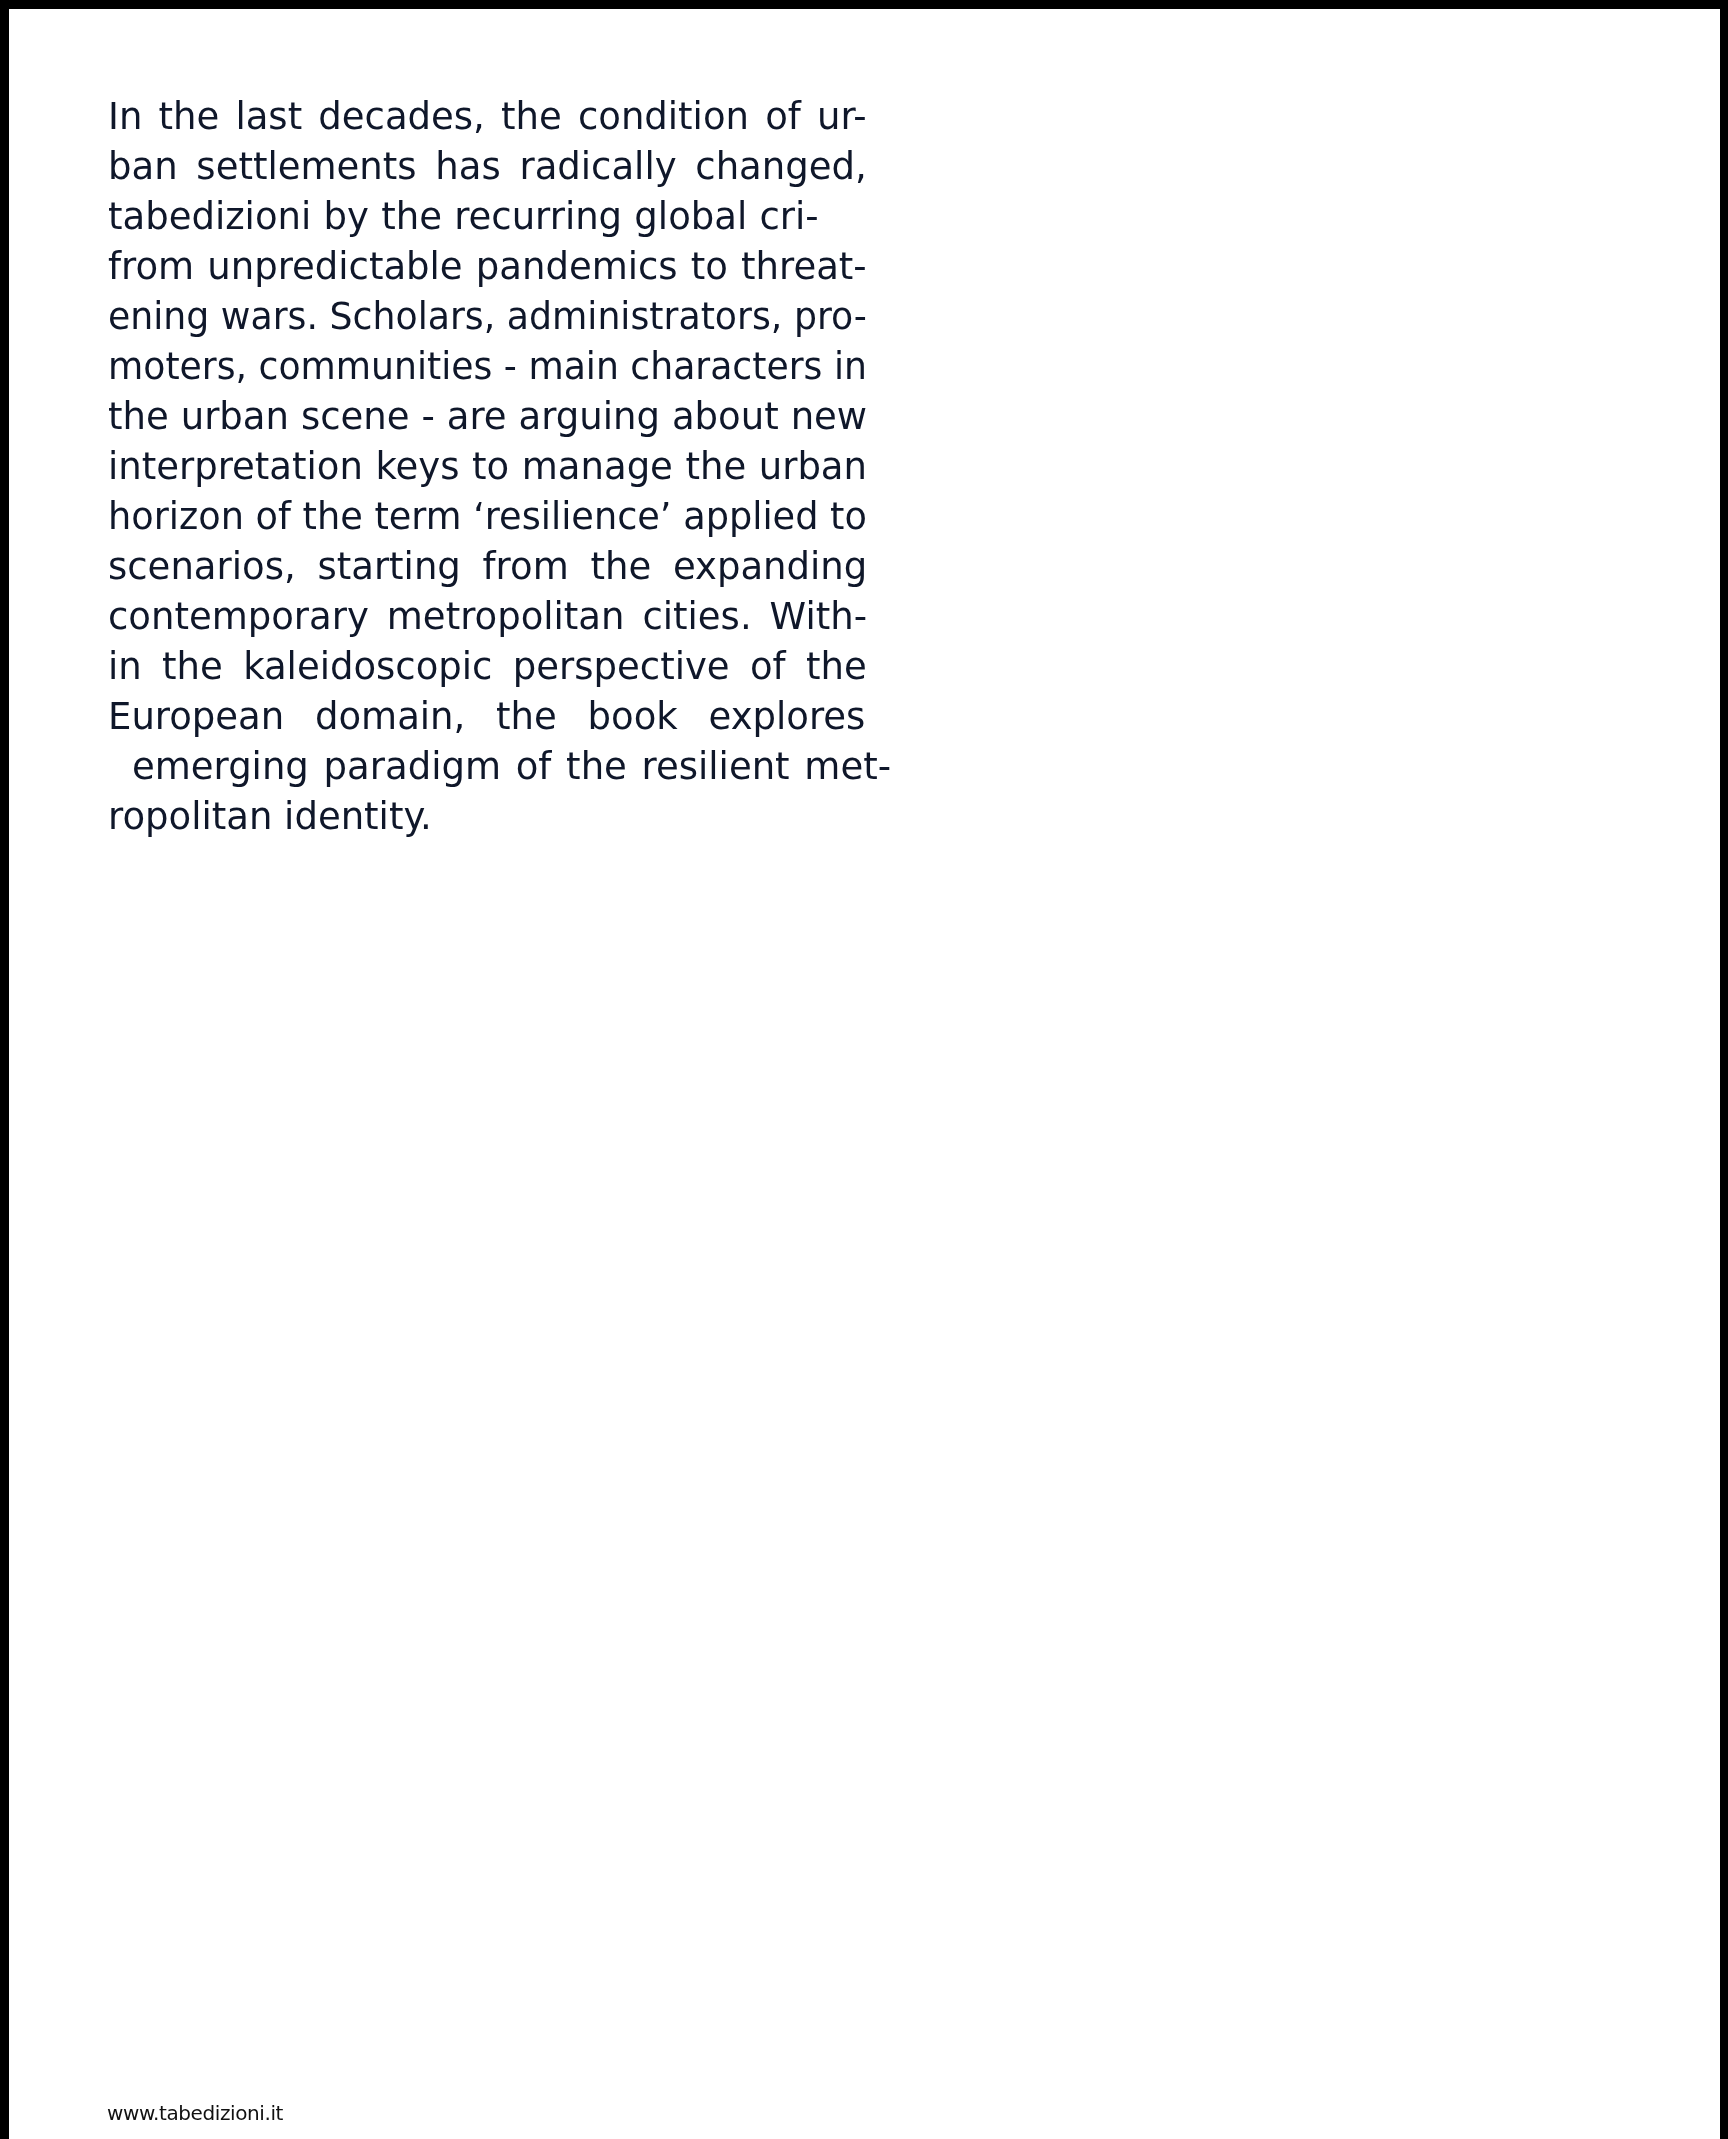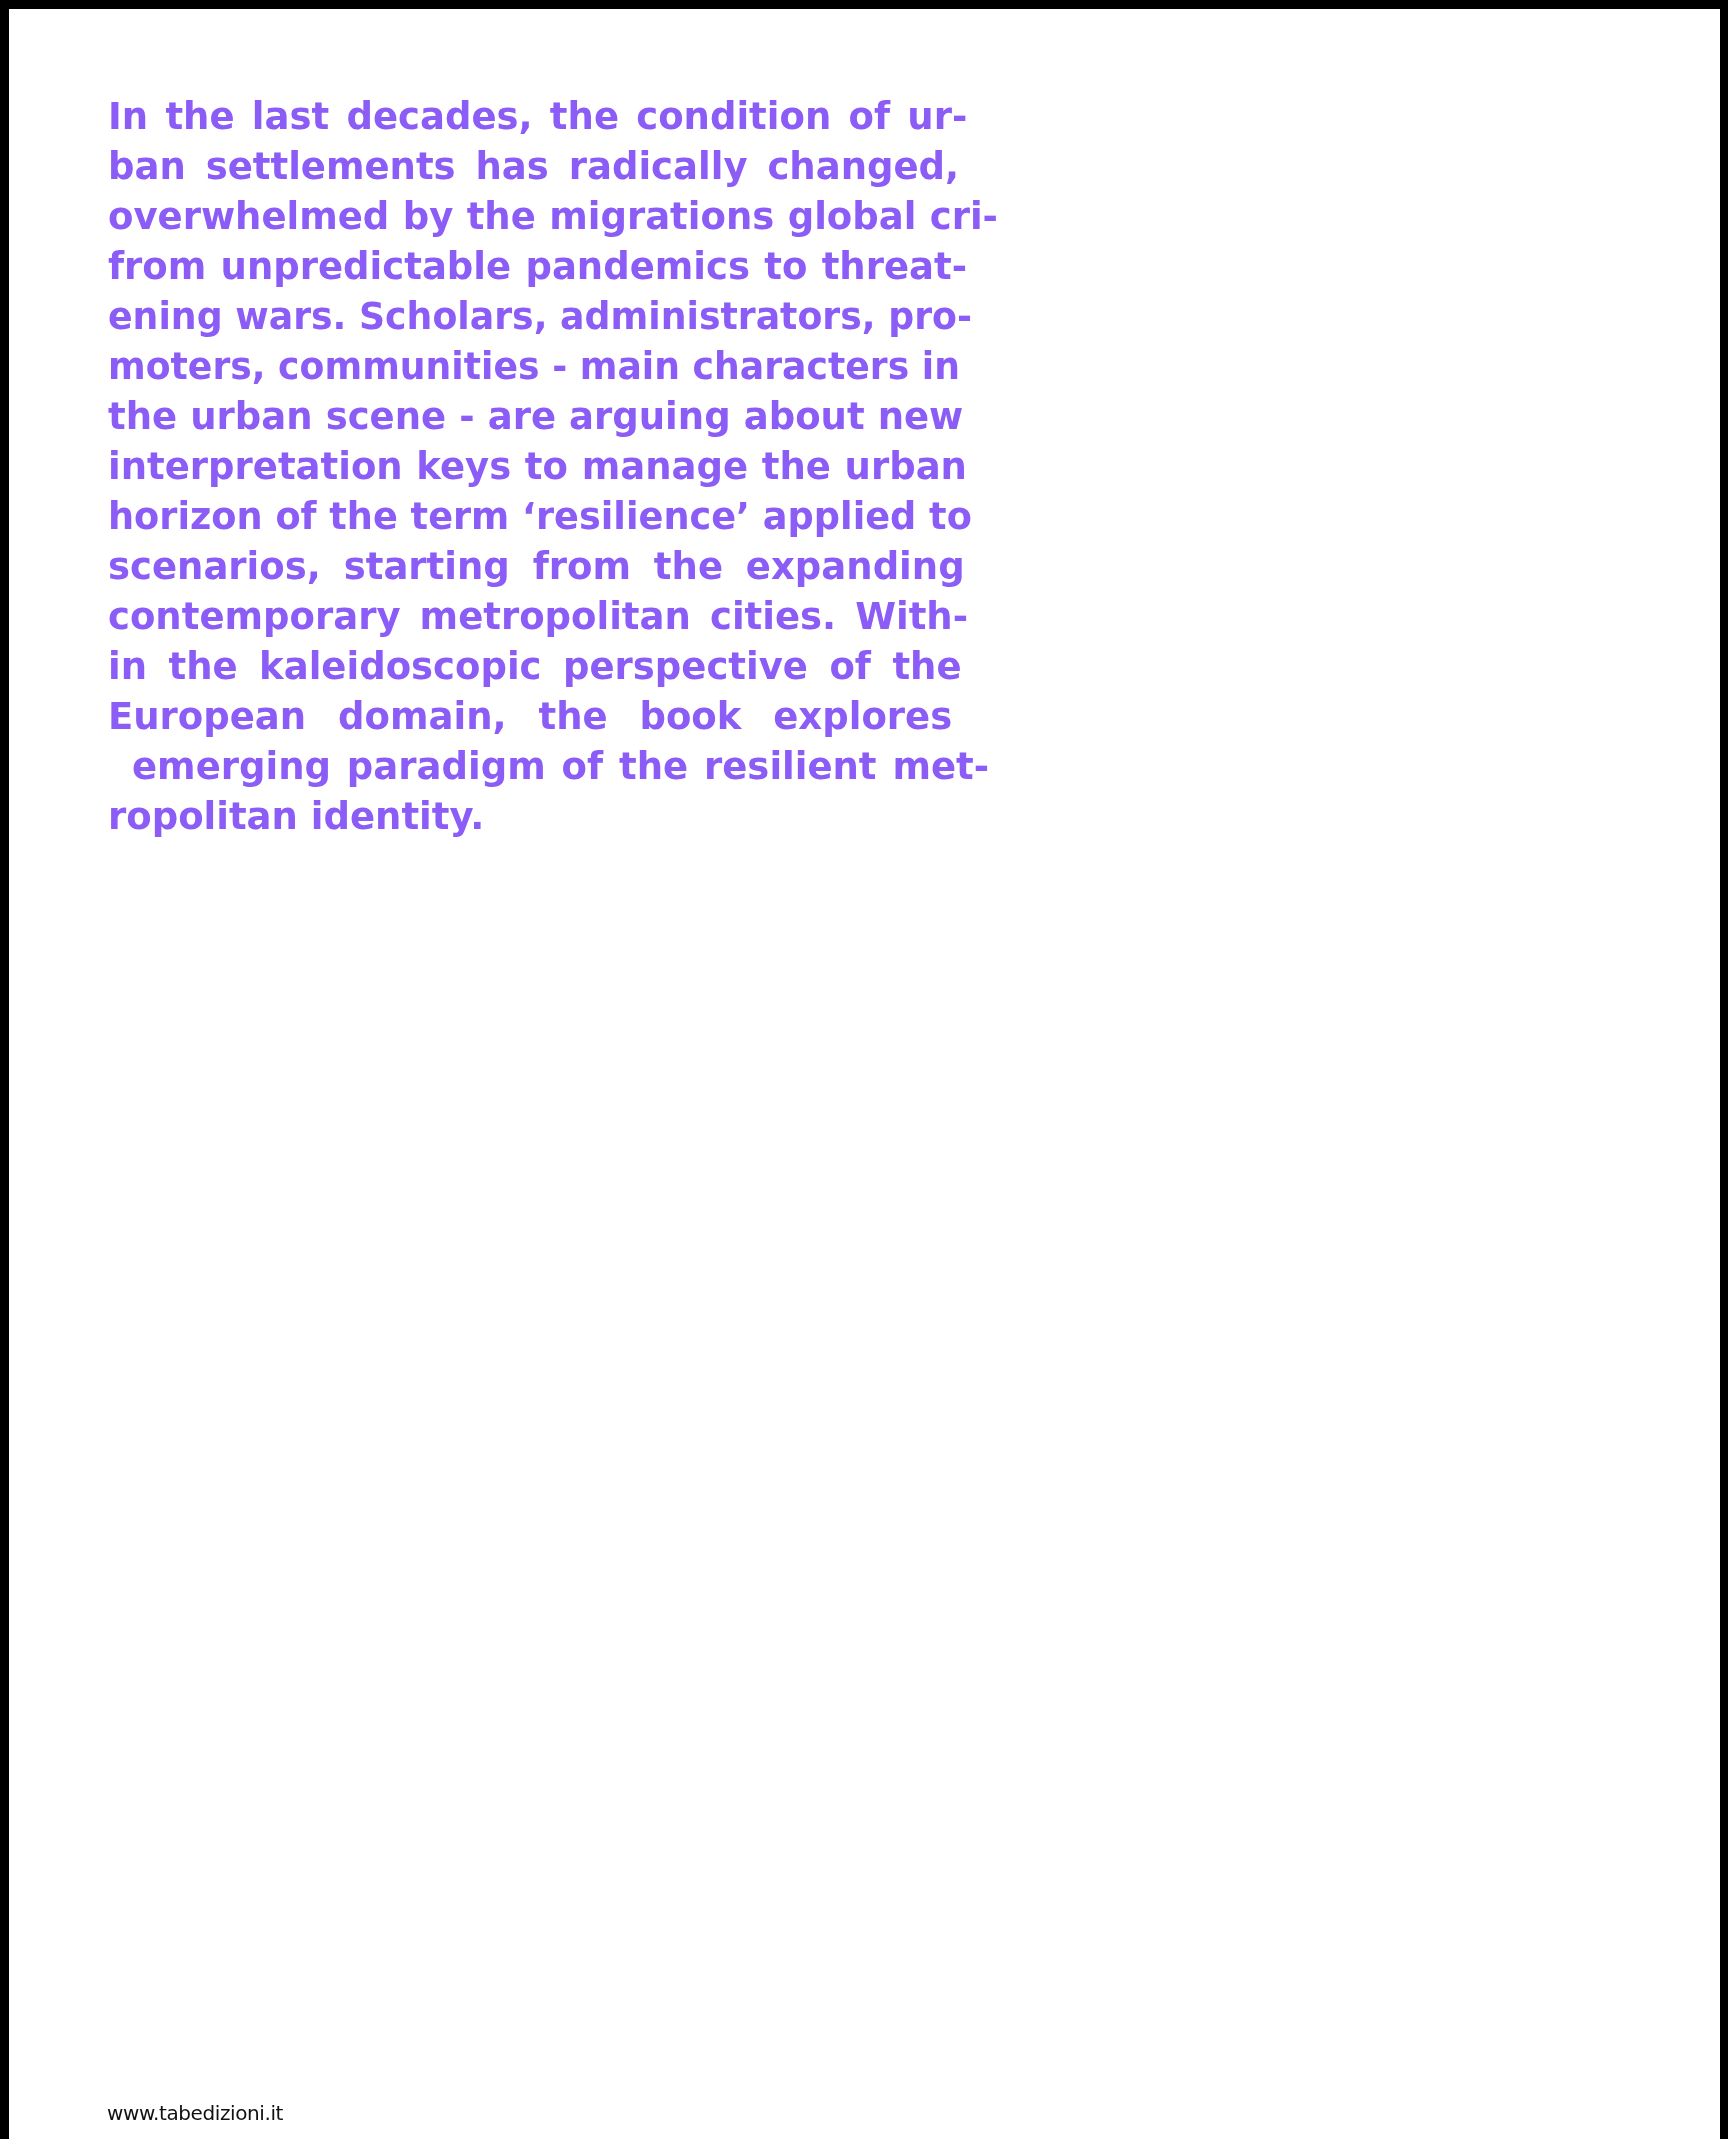--- a/index.html
+++ b/index.html
@@ -23,24 +23,24 @@
     border-color: #000000;
     border-width: 9.8px 9.8px 10.3px 9.8px;
     background: #ffffff;
   }
   .blurb {
     position: absolute;
     left: 108px;
     top: 92px;
     width: 755px;
     font-family: "DejaVu Sans", sans-serif;
-    font-weight: bold;
+    font-weight: normal;
     font-size: 37px;
     line-height: 50px;
-    color: #8b5cf6;
+    color: #0f172a;
     -webkit-font-smoothing: antialiased;
   }
   .blurb-line {
     display: block;
     height: 50px;
     white-space: nowrap;
     text-align: justify;
     text-align-last: justify;
     overflow: visible;
   }
@@ -66,21 +66,21 @@
 </style>
 </head>
 <body>
 
 <div class="page-frame">
 </div>
 
 <div class="blurb">
   <div class="blurb-line"><span style="white-space: nowrap; display: inline-block; word-spacing: 4.4px;">In the last decades, the condition of ur-</span></div>
   <div class="blurb-line"><span style="white-space: nowrap; display: inline-block; word-spacing: 7px;">ban settlements has radically changed,</span></div>
-  <div class="blurb-line"><span style="white-space: nowrap; display: inline-block; word-spacing: 0.5px;">overwhelmed by the migrations global cri-</span></div>
+  <div class="blurb-line"><span style="white-space: nowrap; display: inline-block; word-spacing: 0.5px;">tabedizioni by the recurring global cri-</span></div>
   <div class="blurb-line"><span style="white-space: nowrap; display: inline-block; word-spacing: 1.4px;">from unpredictable pandemics to threat-</span></div>
   <div class="blurb-line"><span style="white-space: nowrap; display: inline-block; transform: scaleX(0.979745);">ening wars. Scholars, administrators, pro-</span></div>
   <div class="blurb-line"><span style="white-space: nowrap; display: inline-block; transform: scaleX(0.97792);">moters, communities - main characters in</span></div>
   <div class="blurb-line"><span style="white-space: nowrap; display: inline-block; word-spacing: 0.2px;">the urban scene - are arguing about new</span></div>
   <div class="blurb-line"><span style="white-space: nowrap; display: inline-block; word-spacing: 0.8px;">interpretation keys to manage the urban</span></div>
   <div class="blurb-line"><span style="white-space: nowrap; display: inline-block; transform: scaleX(0.991237);">horizon of the term ‘resilience’ applied to</span></div>
   <div class="blurb-line"><span style="white-space: nowrap; display: inline-block; word-spacing: 10px;">scenarios, starting from the expanding</span></div>
   <div class="blurb-line"><span style="white-space: nowrap; display: inline-block; word-spacing: 6.2px;">contemporary metropolitan cities. With-</span></div>
   <div class="blurb-line"><span style="white-space: nowrap; display: inline-block; word-spacing: 8.6px;">in the kaleidoscopic perspective of the</span></div>
   <div class="blurb-line"><span style="white-space: nowrap; display: inline-block; word-spacing: 19px;">European domain, the book explores</span></div>

